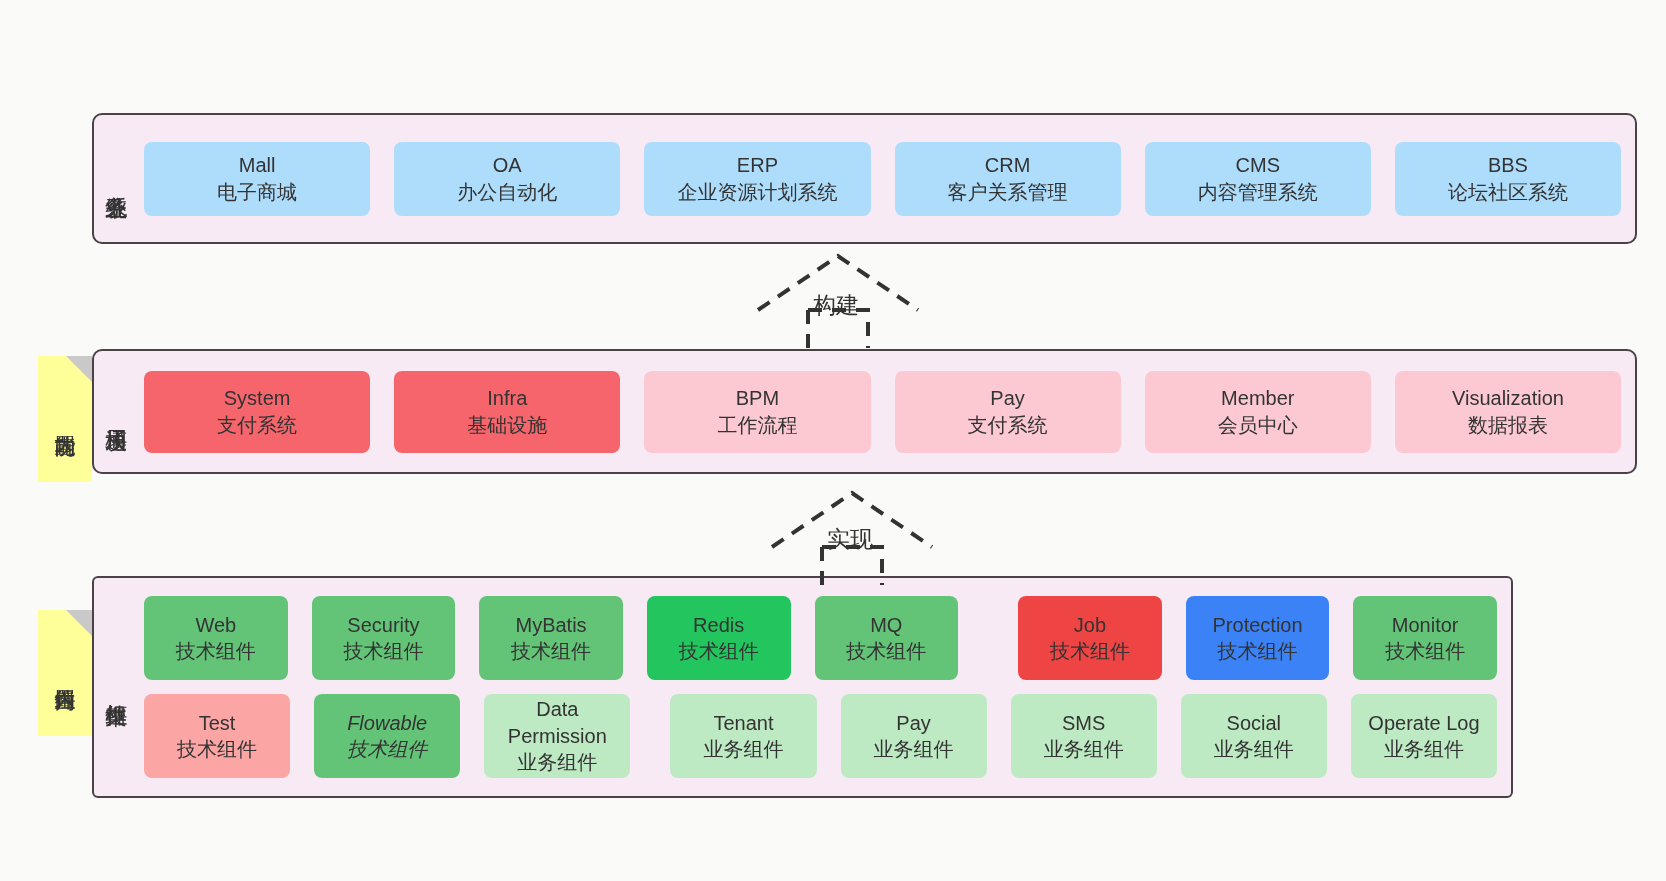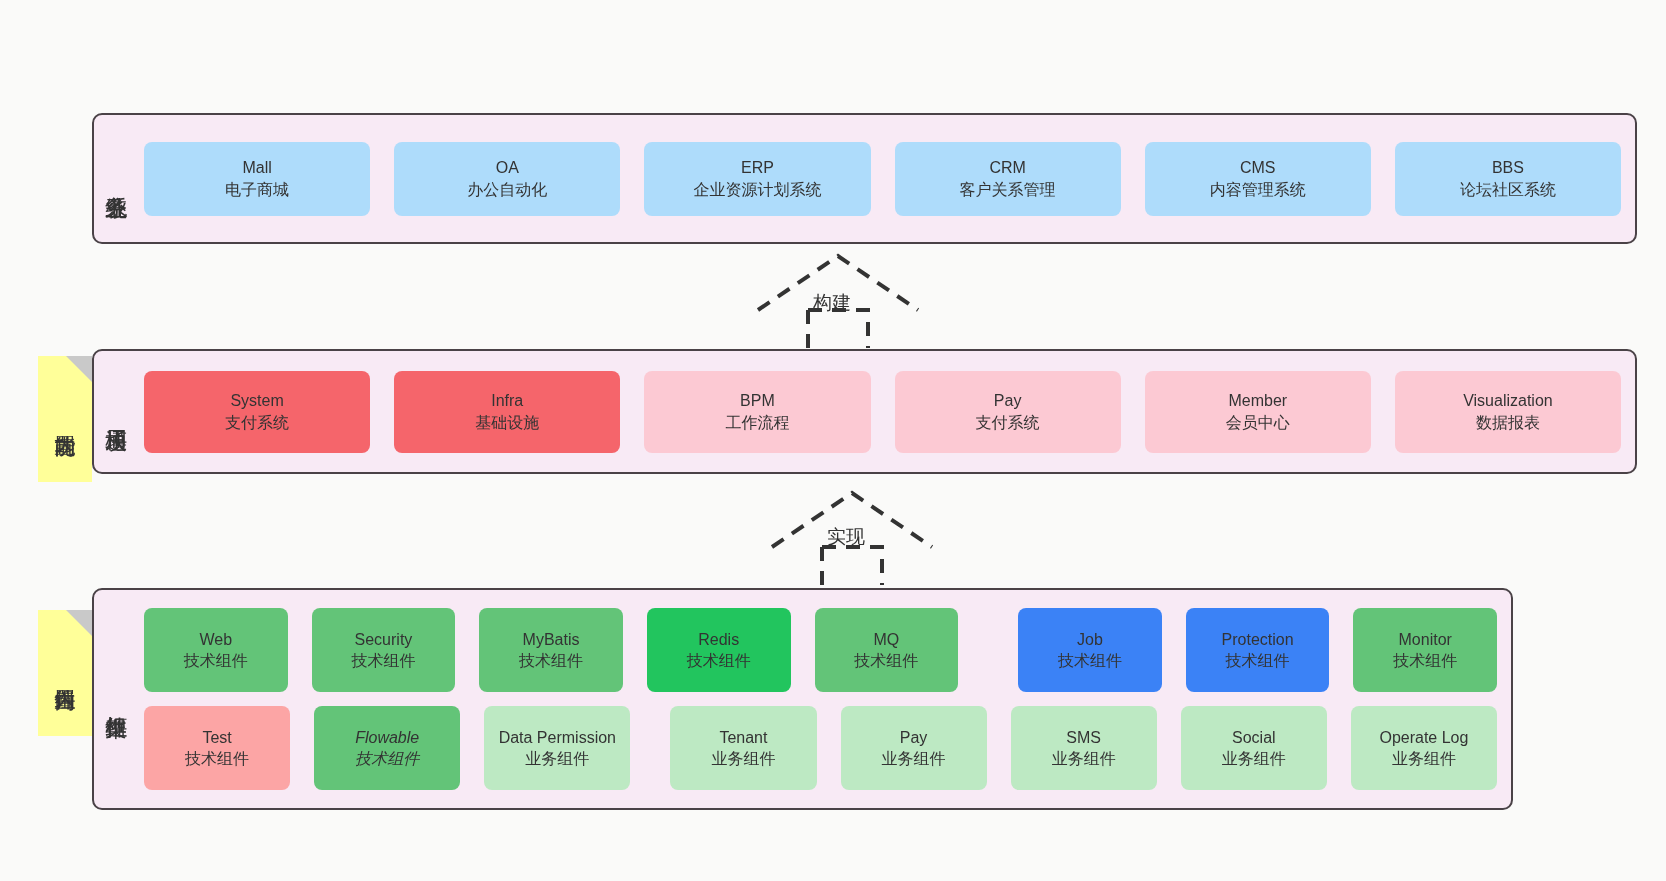--- a/index.html
+++ b/index.html
@@ -60,21 +60,21 @@
   }
 
   .cell {
     flex: 1 1 0;
     border-radius: 8px;
     display: flex;
     flex-direction: column;
     align-items: center;
     justify-content: center;
     text-align: center;
-    font-size: 16px;
+    font-size: 20px;
     line-height: 1.32;
     color: #333333;
     padding: 12px 4px;
     box-sizing: border-box;
     user-select: none;
   }
   .cell .t1 { display: block; }
   .cell .t2 { display: block; }
 
   
@@ -82,21 +82,21 @@
     left: 92px; top: 113px; width: 1545px; height: 131px;
   }
   #layer-business .cell { height: 74px; }
 
   #layer-common {
     left: 92px; top: 349px; width: 1545px; height: 125px;
   }
   #layer-common .cell { height: 82px; }
 
   #layer-framework {
-    left: 92px; top: 588px; width: 1421px; height: 222px;
+    left: 92px; top: 576px; width: 1421px; height: 222px; border-radius: 6px;
   }
   #layer-framework .cell { height: 84px; }
 
   
   .note {
     position: absolute;
     background: #ffff99;
     box-sizing: border-box;
     display: flex;
     align-items: center;
@@ -122,21 +122,21 @@
   #note-functions { left: 38px; top: 356px; width: 54px; height: 126px; }
   #note-components { left: 38px; top: 610px; width: 54px; height: 126px; }
 
   
   .arrow {
     position: absolute;
     z-index: 2;
   }
   .arrow-label {
     position: absolute;
-    font-size: 19px;
+    font-size: 23px;
     color: #333333;
     white-space: nowrap;
     user-select: none;
     z-index: 3;
     text-align: right;
   }
   #arrow-build { left: 752px; top: 250px; width: 172px; height: 100px; }
   #arrow-build-label { left: 813px; top: 290px; }
   #arrow-implement { left: 766px; top: 487px; width: 172px; height: 100px; }
   #arrow-implement-label { left: 827px; top: 524px; }
@@ -243,21 +243,21 @@
           <span class="t2">技术组件</span>
         </div>
         <div class="cell" style="background: #22c55e;">
           <span class="t1">Redis</span>
           <span class="t2">技术组件</span>
         </div>
         <div class="cell" style="background: rgb(99, 196, 120);">
           <span class="t1">MQ</span>
           <span class="t2">技术组件</span>
         </div>
-        <div class="cell" style="background: #3b82f6; margin-left: 36px;">
+        <div class="cell" style="background: #ef4444; margin-left: 36px;">
           <span class="t1">Job</span>
           <span class="t2">技术组件</span>
         </div>
         <div class="cell" style="background: #3b82f6;">
           <span class="t1">Protection</span>
           <span class="t2">技术组件</span>
         </div>
         <div class="cell" style="background: rgb(99, 196, 120);">
           <span class="t1">Monitor</span>
           <span class="t2">技术组件</span>

